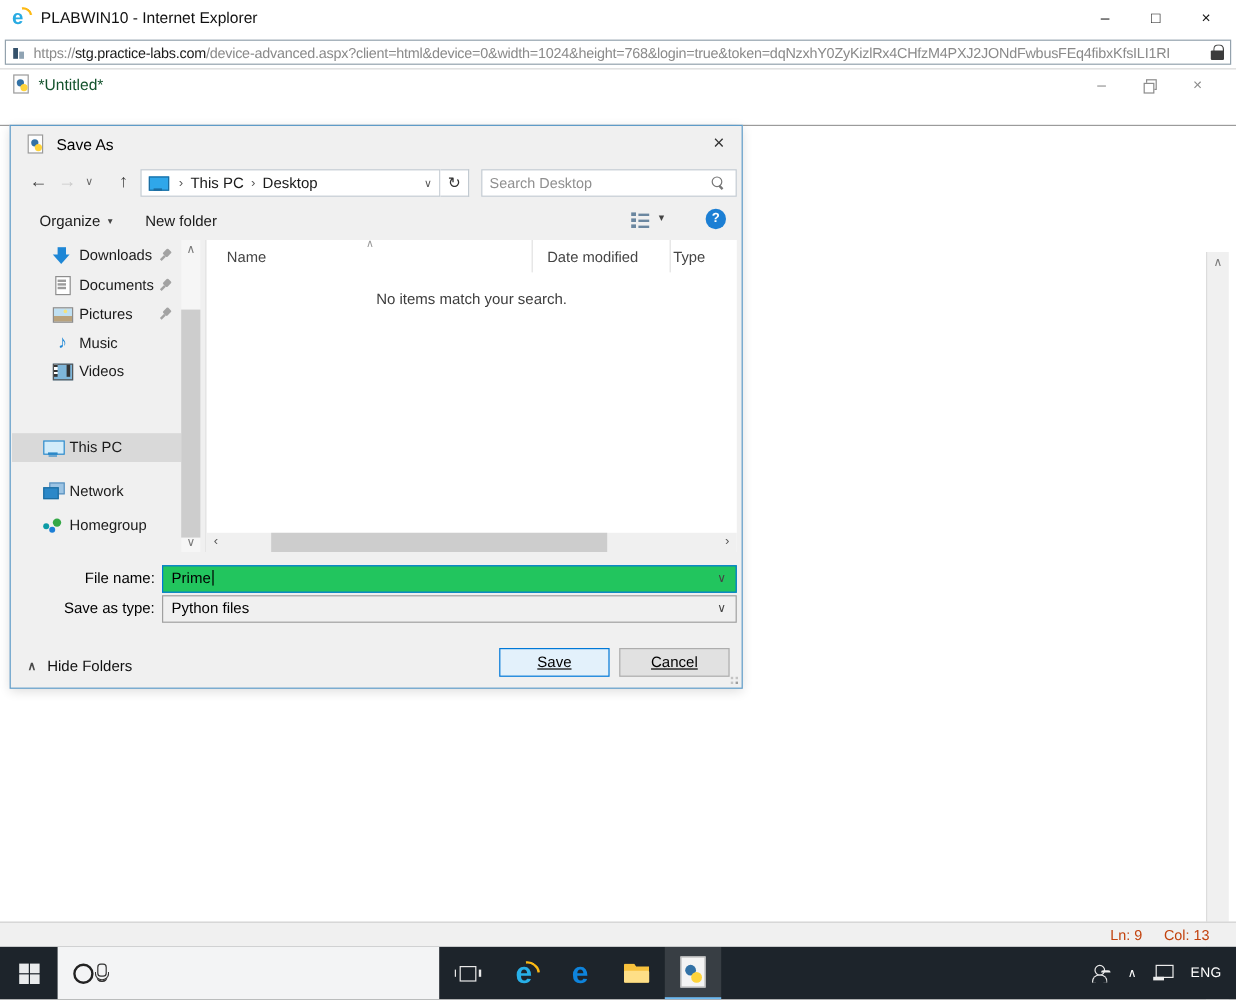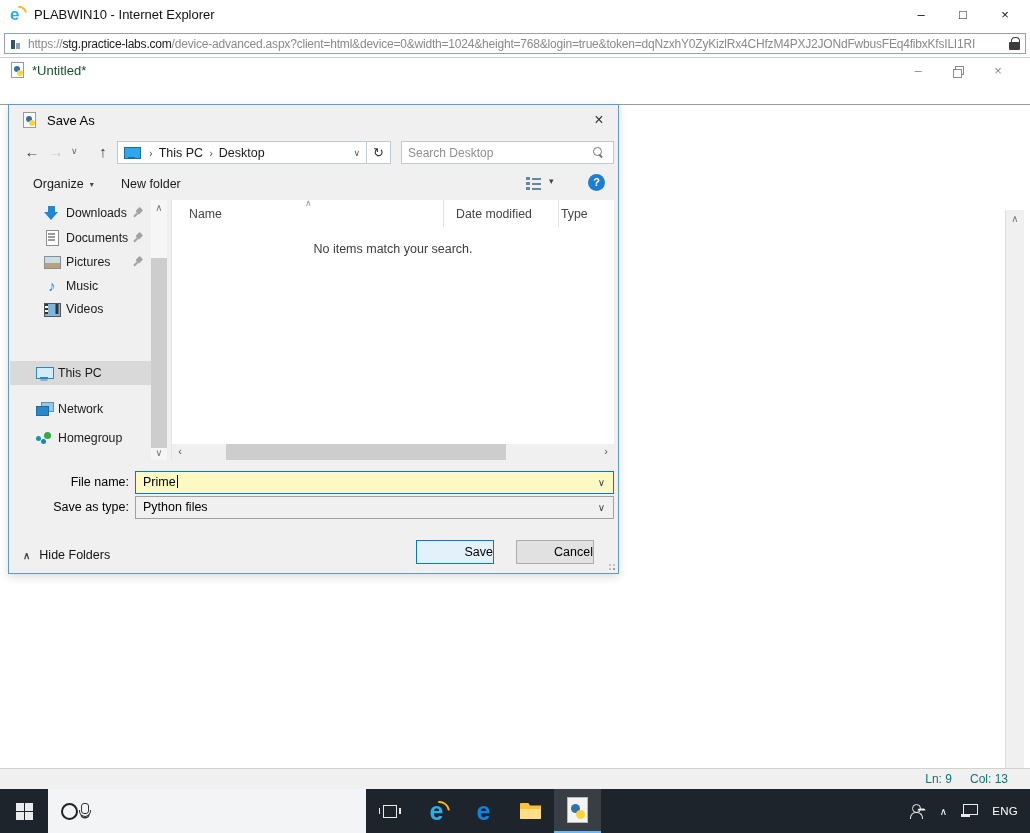--- a/index.html
+++ b/index.html
@@ -54,21 +54,21 @@
   .menu-item { display:inline-block; padding:0 9px; line-height:20px; margin-left:2px; }
 
   .idle-editor { position:absolute; left:0; top:104px; width:100%; height:664px; background:#fff;
                  border-top:1px solid #9b9b9b; }
   .editor-scrollbar { position:absolute; right:6px; top:105px; width:19px; height:662px; background:#f0f0f0;
                       border-left:1px solid #dcdcdc; }
   .sb-arrow { position:absolute; left:0; width:100%; text-align:center; font-size:10px; color:#7a7a7a; }
 
   .idle-statusbar { position:absolute; left:0; top:768px; width:100%; height:21px; background:#f0f0f0;
                     border-top:1px solid #d2d2d2; display:flex; justify-content:flex-end; align-items:center;
-                    gap:18px; padding-right:22px; font-size:12px; color:#0f766e; }
+                    gap:18px; padding-right:22px; font-size:12px; color:#c2410c; }
 
   
   .dlg { position:absolute; left:8px; top:104px; width:611px; height:470px; background:#f0f0f0;
          border:1px solid #5e9bc8; box-shadow:0 3px 9px rgba(0,0,0,0.14); font-size:12px;padding-left:16px; }
   .dlg-icon { position:absolute; left:14px; top:7px; }
   .dlg-title { position:absolute; left:38px; top:0; line-height:31px; font-size:13px; color:#000; }
   .dlg-close { position:absolute; right:2px; top:2px; width:34px; height:26px; text-align:center;
                line-height:26px; font-size:16px; color:#333; }
 
   .nav-btn { position:absolute; top:37px; height:20px; line-height:20px; text-align:center; font-size:15px; color:#3c3c3c; }
@@ -161,33 +161,33 @@
   .ico-network::before { content:""; position:absolute; left:5px; top:1px; width:11px; height:8px;
                          background:#9cc4e4; border:1px solid #5a92bf; }
   .ico-network::after { content:""; position:absolute; left:0; top:5px; width:11px; height:8px;
                         background:#2b88c8; border:1px solid #1c6da1; }
   .ico-homegroup::before { content:""; position:absolute; left:0; top:6px; width:5px; height:5px; border-radius:50%;
                            background:#0c9ba5; box-shadow:9px -3px 0 1px #35a847; }
   .ico-homegroup::after { content:""; position:absolute; left:5px; top:9px; width:5px; height:5px; border-radius:50%; background:#1c7ed6; }
 
   
   .fld-label { position:absolute; left:0; width:120px; text-align:right; line-height:23px; font-size:12.5px; color:#000; }
-  .fn-input { position:absolute; left:126px; top:366px; width:479px; height:23px; background:#fef9c3;
+  .fn-input { position:absolute; left:126px; top:366px; width:479px; height:23px; background:#22c55e;
               border:1px solid #0078d7; }
   .fn-text { position:absolute; left:7px; top:0; line-height:21px; font-size:12.5px; color:#000; }
   .caret { display:inline-block; width:1px; height:13px; background:#000; vertical-align:-2px; margin-left:1px; }
   .combo { position:absolute; left:126px; top:391px; width:479px; height:23px; background:#f0f0f0;
            border:1px solid #a0a0a0; }
   .combo-text { position:absolute; left:7px; top:0; line-height:21px; font-size:12.5px; color:#000; }
   .field-chev { position:absolute; right:8px; top:0; line-height:21px; font-size:10px; color:#444; }
 
   .hide-folders { position:absolute; left:14px; top:441px; height:18px; display:flex; align-items:center; gap:9px;
                   font-size:12.5px; color:#111; }
   .hf-chev { font-size:10px; color:#4a4a4a; font-weight:bold; }
-  .btn { position:absolute; top:435px; width:78px; height:24px; text-align:right; line-height:22px; font-size:12.5px; }
+  .btn { position:absolute; top:435px; width:92px; height:24px; text-align:center; line-height:22px; font-size:12.5px;text-decoration:underline; }
   .btn-save { left:407px; background:#e3f1fb; border:1px solid #0078d7; }
   .btn-cancel { left:507px; background:#e1e1e1; border:1px solid #adadad; }
   .grip { position:absolute; right:3px; bottom:3px; width:9px; height:9px; }
   .grip::before { content:""; position:absolute; right:0; bottom:0; width:2px; height:2px; background:#9e9e9e;
                   box-shadow:-4px 0 0 #c3c3c3, 0 -4px 0 #c3c3c3, -4px -4px 0 #c3c3c3; }
 
   
   .taskbar { position:absolute; left:0; top:789px; width:100%; height:44px; background:#1d242b;
              display:flex; align-items:stretch; }
   .start-button { width:48px; display:flex; align-items:center; justify-content:center; }

